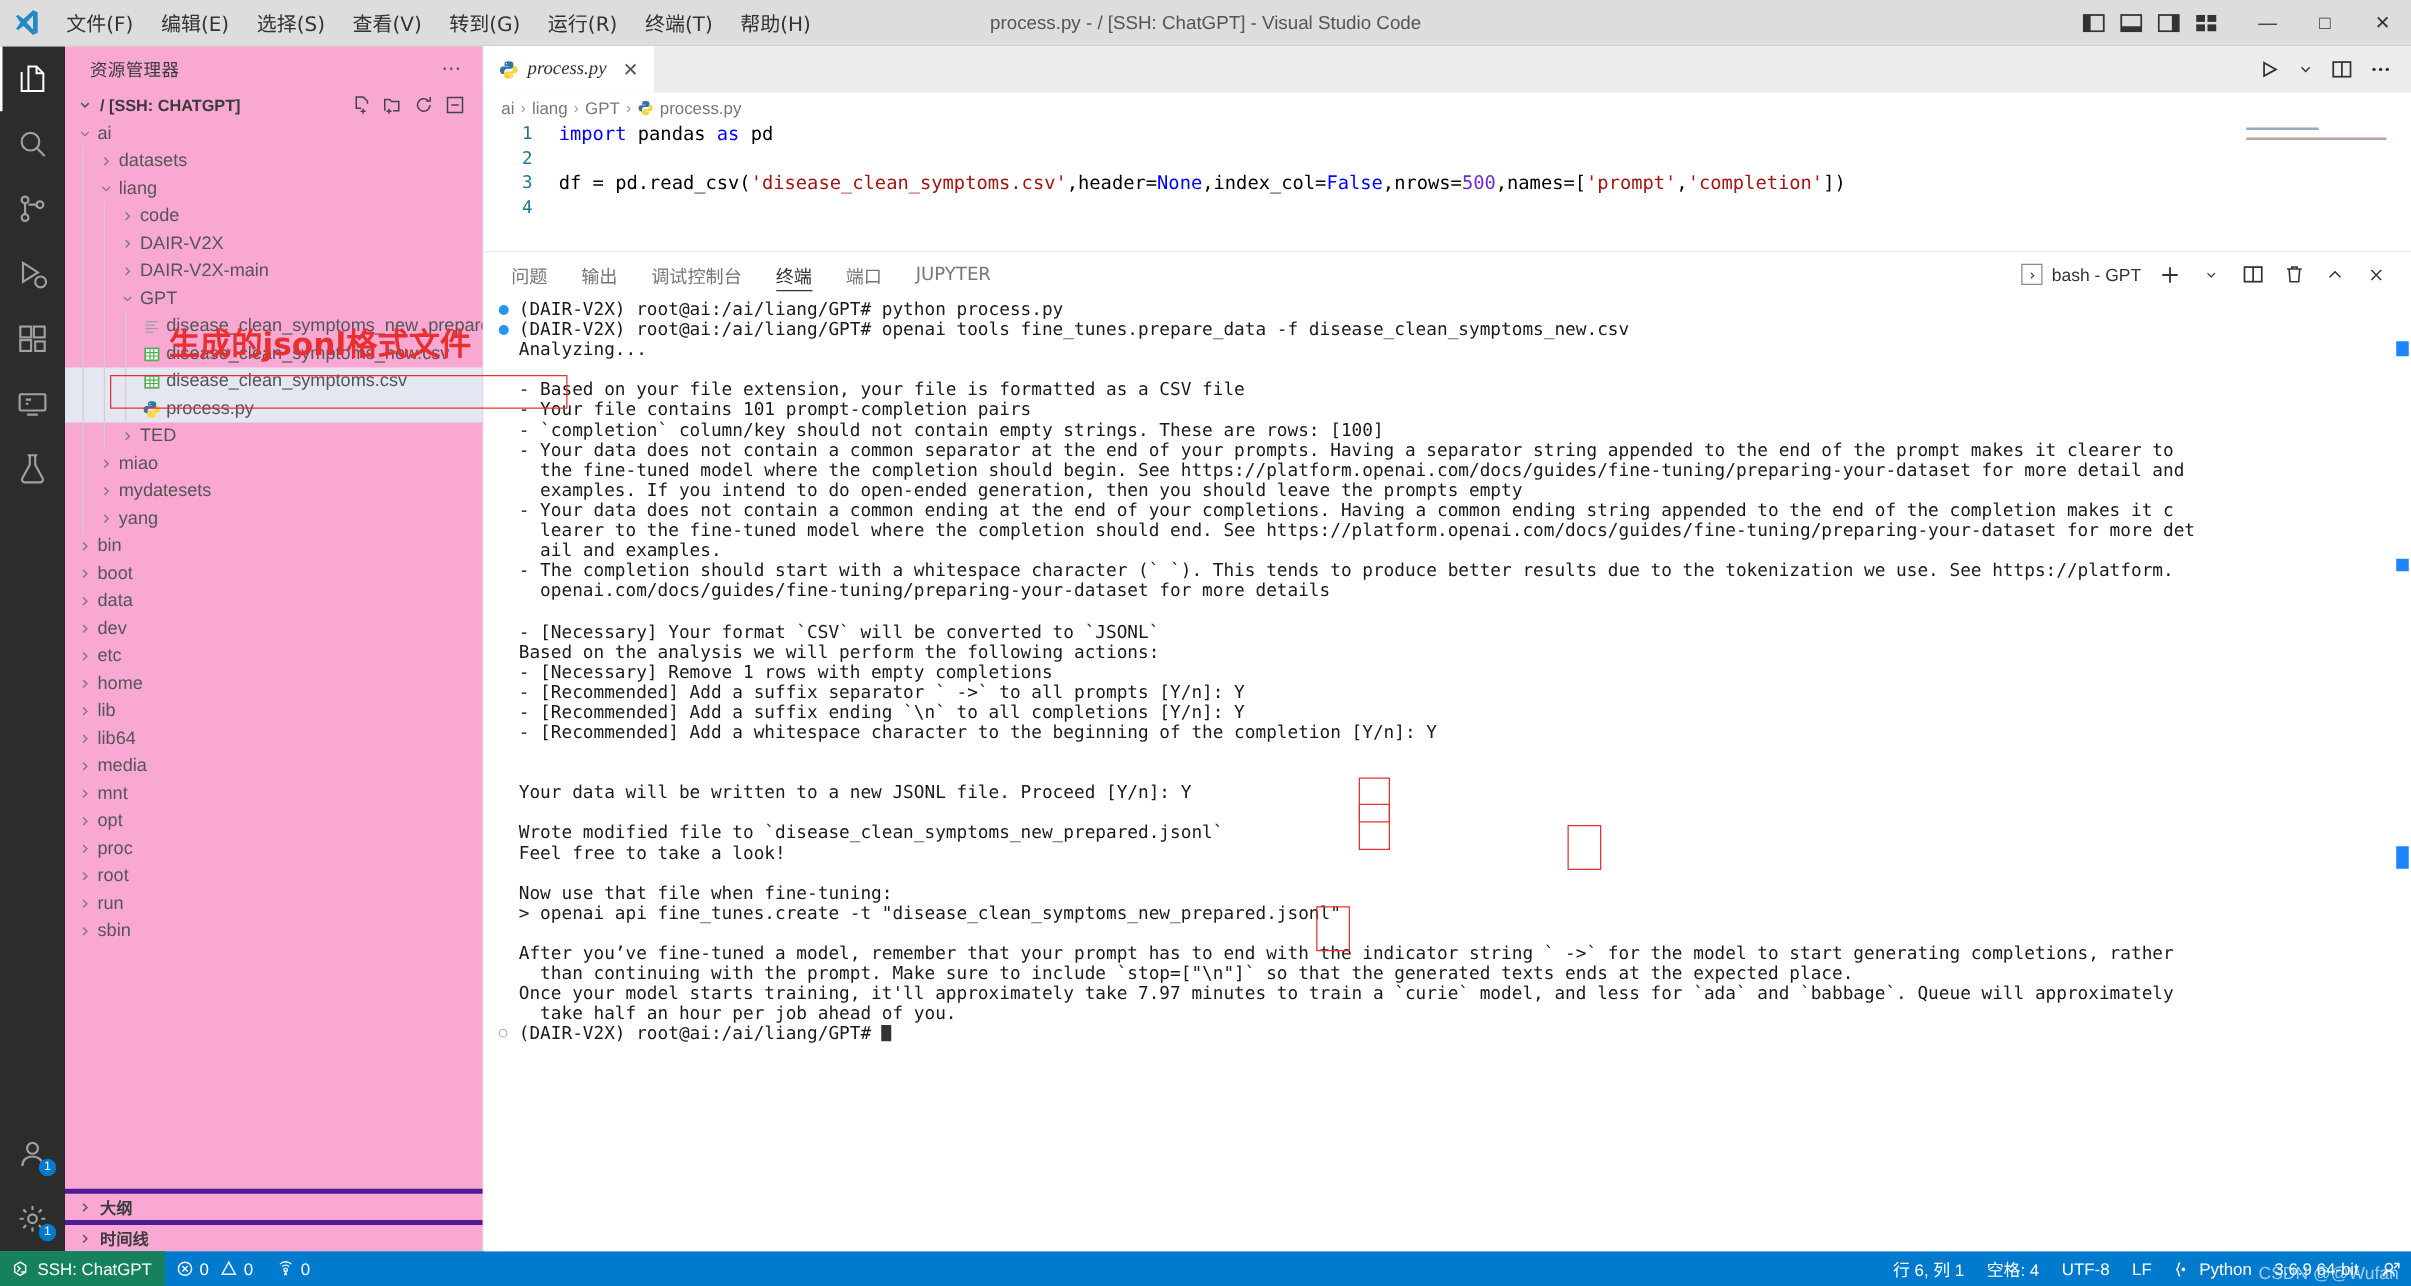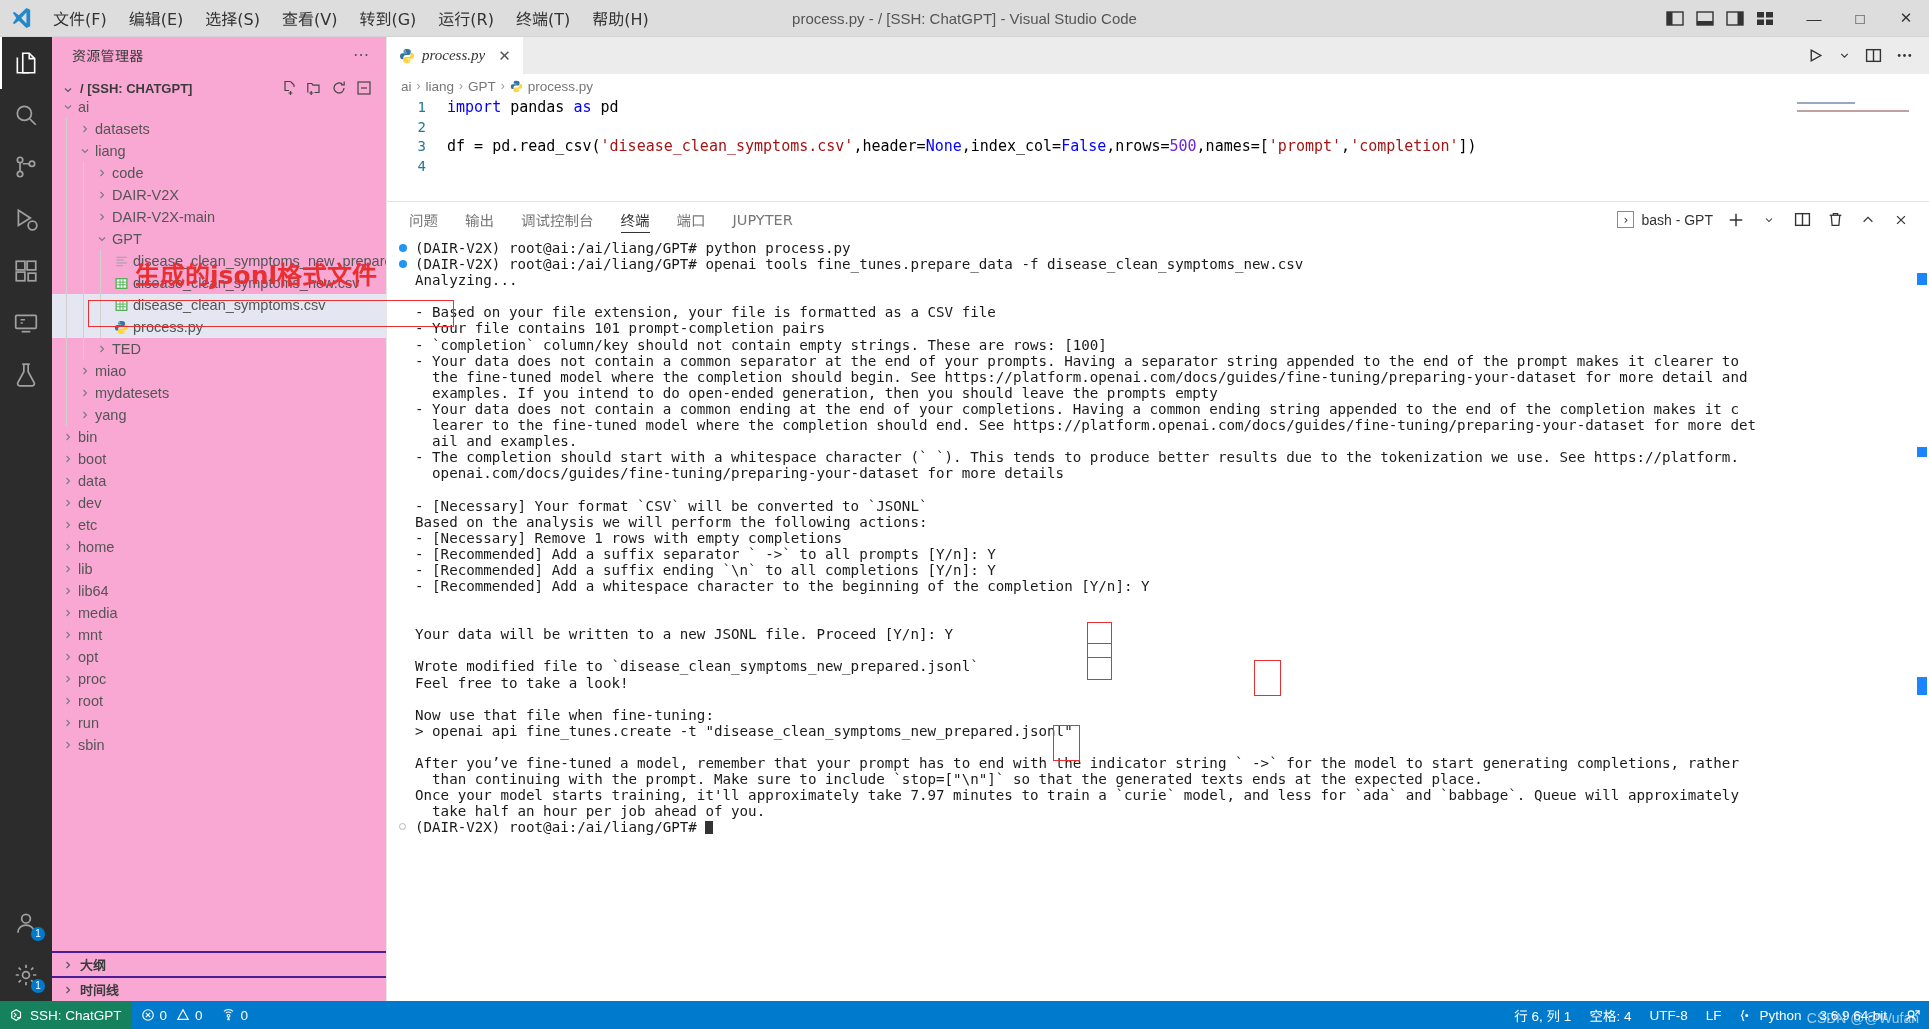--- a/index.html
+++ b/index.html
@@ -73,21 +73,21 @@
     display: flex; flex-direction: column; min-height: 0;
     border-right: 1px solid #e7e7e7;
   }
   .sidebar-header {
     height: 35px; display: flex; align-items: center; padding: 0 6px 0 20px;
     font-size: 14px; color: #3b3b3b; letter-spacing: .3px;
     font-family: "DejaVu Sans", "Liberation Sans", sans-serif;
   }
   .sidebar-header .dots { margin-left: auto; padding: 0 10px; color:#555; font-size:16px; letter-spacing:1px; }
   .tree-section-header {
-    height: 24px; display: flex; align-items: flex-end; gap: 4px;
+    height: 24px; display: flex; align-items: center; gap: 4px;
     padding: 0 4px 0 8px; font-size: 13px; font-weight: bold; color: #3b3b3b;
     font-family: "Liberation Sans", sans-serif;
   }
   .tree-section-header .ttl { white-space: nowrap; }
   .hdr-actions { margin-left: auto; display: flex; align-items: center; gap: 9px; padding-right: 10px; color:#4d4d4d; }
   .hdr-actions .ic { width:16px; height:16px; display:flex; align-items:center; justify-content:center; }
   .tree {
     flex: 1 1 auto; overflow: hidden; position: relative;
   }
   .row {
@@ -98,21 +98,21 @@
   .row.selected { background: #e4e6f1; }
   .chev { width: 16px; display: flex; align-items: center; justify-content: center; color: #7a7a7a; flex: 0 0 16px; }
   .chev svg { width: 12px; height: 12px; }
   .ficon { width: 20px; flex: 0 0 20px; display: flex; align-items: center; justify-content: center; }
   .ficon svg { width: 15px; height: 15px; }
   .guide { position: absolute; top: 0; bottom: 0; width: 1px; background: #d0d0d0; }
   .lbl { padding-left: 2px; }
 
   .sb-section {
     height: 25px; display: flex; align-items: center; gap: 4px;
-    border-top: 2px solid #4c1d95; padding-left: 8px;
+    border-top: 4px solid #4c1d95; padding-left: 8px;
     font-size: 13px; font-weight: bold; color: #3b3b3b;
     font-family: "DejaVu Sans", "Liberation Sans", sans-serif;
   }
 
   
   .main { flex: 1 1 auto; display: flex; flex-direction: column; min-width: 0; background: #ffffff; }
 
   .tabsbar { height: 37px; flex: 0 0 37px; background: #ececec; display: flex; align-items: stretch; position: relative; }
   .tab {
     display: flex; align-items: center; gap: 7px; padding: 0 12px 0 12px;

